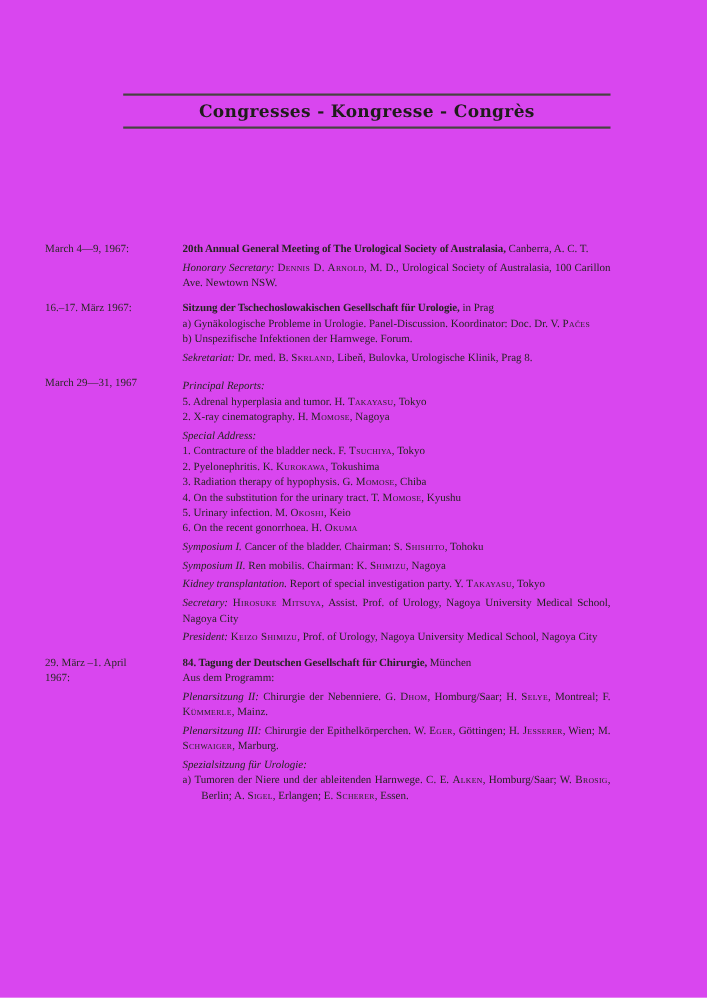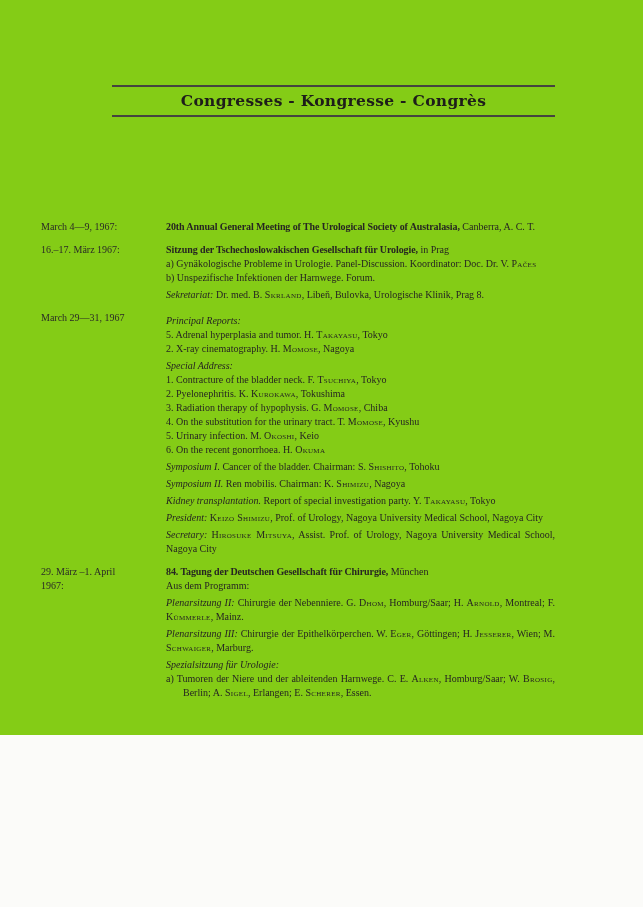--- a/index.html
+++ b/index.html
@@ -6,23 +6,23 @@
   html, body { width: 643px; }
   body {
     background: #fbfbf9;
     font-family: "Liberation Serif", serif;
     color: #262522;
     -webkit-font-smoothing: antialiased;
   }
   .page {
     position: relative;
     width: 643px;
-    height: 735px;
+    height: 907px;
     overflow: hidden;
-    background: #84cc16;
+    background: #d946ef;
   }
   .header { padding-top: 85px; }
   .header-rule {
     height: 2px;
     background: #45443f;
     margin-left: 112px;
     margin-right: 88px;
   }
   .page-title {
     margin-left: 112px;
@@ -69,20 +69,21 @@
     <h1 class="page-title">Congresses - Kongresse - Congrès</h1>
     <div class="header-rule"></div>
   </div>
   <main class="entries" id="entries">
       <div class="entry">
         <div class="entry-date">
           <div>March 4—9, 1967:</div>
         </div>
         <div class="entry-body">
           <p class="para"><strong>20th Annual General Meeting of The Urological Society of Australasia,</strong><span> Canberra, A. C. T.</span></p>
+          <p class="para gap"><em>Honorary Secretary:</em><span> </span><span class="sc">Dennis D. Arnold</span><span>, M. D., Urological Society of Australasia, 100 Carillon Ave. Newtown NSW.</span></p>
         </div>
       </div>
       <div class="entry">
         <div class="entry-date">
           <div>16.–17. März 1967:</div>
         </div>
         <div class="entry-body">
           <p class="para"><strong>Sitzung der Tschechoslowakischen Gesellschaft für Urologie,</strong><span> in Prag</span></p>
           <p class="para hang"><span>a) Gynäkologische Probleme in Urologie. Panel-Discussion. Koordinator: Doc. Dr. V. </span><span class="sc">Pačes</span></p>
           <p class="para hang"><span>b) Unspezifische Infektionen der Harnwege. Forum.</span></p>
@@ -100,32 +101,32 @@
           <p class="para gap"><em>Special Address:</em></p>
           <p class="para hang"><span>1. Contracture of the bladder neck. F. </span><span class="sc">Tsuchiya</span><span>, Tokyo</span></p>
           <p class="para hang"><span>2. Pyelonephritis. K. </span><span class="sc">Kurokawa</span><span>, Tokushima</span></p>
           <p class="para hang"><span>3. Radiation therapy of hypophysis. G. </span><span class="sc">Momose</span><span>, Chiba</span></p>
           <p class="para hang"><span>4. On the substitution for the urinary tract. T. </span><span class="sc">Momose</span><span>, Kyushu</span></p>
           <p class="para hang"><span>5. Urinary infection. M. </span><span class="sc">Okoshi</span><span>, Keio</span></p>
           <p class="para hang"><span>6. On the recent gonorrhoea. H. </span><span class="sc">Okuma</span></p>
           <p class="para gap"><em>Symposium I.</em><span> Cancer of the bladder. Chairman: S. </span><span class="sc">Shishito</span><span>, Tohoku</span></p>
           <p class="para gap"><em>Symposium II.</em><span> Ren mobilis. Chairman: K. </span><span class="sc">Shimizu</span><span>, Nagoya</span></p>
           <p class="para gap"><em>Kidney transplantation.</em><span> Report of special investigation party. Y. </span><span class="sc">Takayasu</span><span>, Tokyo</span></p>
+          <p class="para gap"><em>Secretary:</em><span> </span><span class="sc">Hirosuke Mitsuya</span><span>, Assist. Prof. of Urology, Nagoya University Medical School, Nagoya City</span></p>
           <p class="para gap"><em>President:</em><span> </span><span class="sc">Keizo Shimizu</span><span>, Prof. of Urology, Nagoya University Medical School, Nagoya City</span></p>
-          <p class="para gap"><em>Secretary:</em><span> </span><span class="sc">Hirosuke Mitsuya</span><span>, Assist. Prof. of Urology, Nagoya University Medical School, Nagoya City</span></p>
         </div>
       </div>
       <div class="entry">
         <div class="entry-date">
           <div>29. März –1. April</div>
           <div>1967:</div>
         </div>
         <div class="entry-body">
           <p class="para"><strong>84. Tagung der Deutschen Gesellschaft für Chirurgie,</strong><span> München</span></p>
           <p class="para"><span>Aus dem Programm:</span></p>
-          <p class="para gap"><em>Plenarsitzung II:</em><span> Chirurgie der Nebenniere. G. </span><span class="sc">Dhom</span><span>, Homburg/Saar; H. </span><span class="sc">Arnold</span><span>, Montreal; F. </span><span class="sc">Kümmerle</span><span>, Mainz.</span></p>
+          <p class="para gap"><em>Plenarsitzung II:</em><span> Chirurgie der Nebenniere. G. </span><span class="sc">Dhom</span><span>, Homburg/Saar; H. </span><span class="sc">Selye</span><span>, Montreal; F. </span><span class="sc">Kümmerle</span><span>, Mainz.</span></p>
           <p class="para gap"><em>Plenarsitzung III:</em><span> Chirurgie der Epithelkörperchen. W. </span><span class="sc">Eger</span><span>, Göttingen; H. </span><span class="sc">Jesserer</span><span>, Wien; M. </span><span class="sc">Schwaiger</span><span>, Marburg.</span></p>
           <p class="para gap"><em>Spezialsitzung für Urologie:</em></p>
           <p class="para hang"><span>a) Tumoren der Niere und der ableitenden Harnwege. C. E. </span><span class="sc">Alken</span><span>, Homburg/Saar; W. </span><span class="sc">Brosig</span><span>, Berlin; A. </span><span class="sc">Sigel</span><span>, Erlangen; E. </span><span class="sc">Scherer</span><span>, Essen.</span></p>
         </div>
       </div>
     </main>
 </div>
 
 </body></html>

